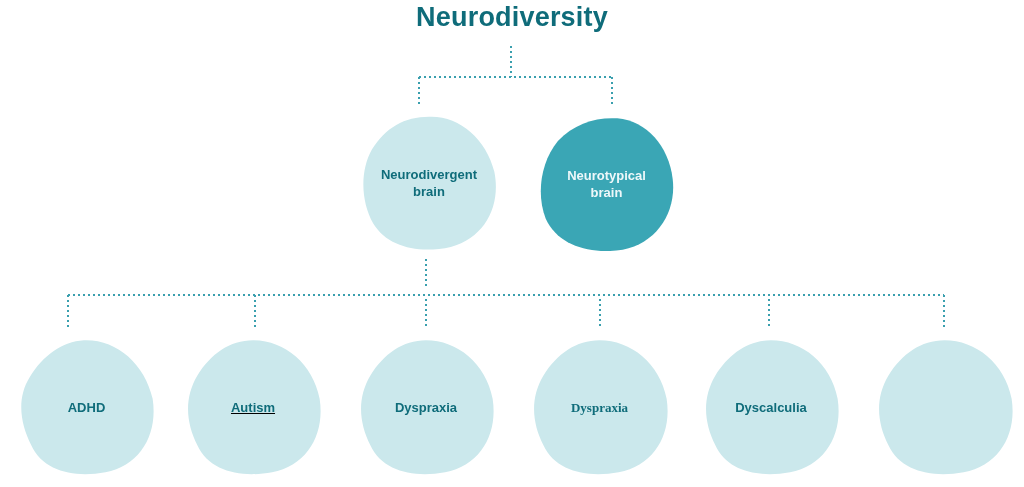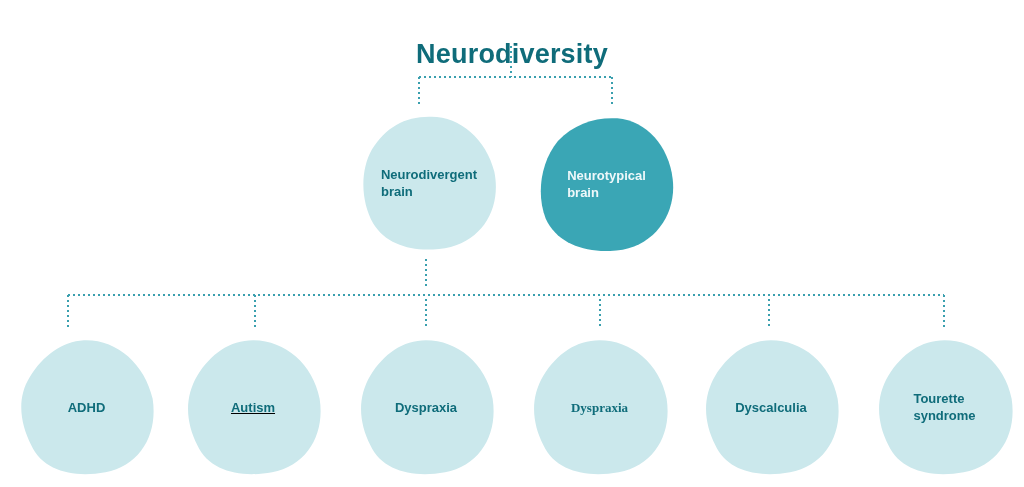--- a/index.html
+++ b/index.html
@@ -1,24 +1,24 @@
 <!DOCTYPE html>
 <html><head>
   <meta charset="utf-8">
   <style>
     html, body { margin: 0; padding: 0; background: #ffffff; }
     body { width: 1024px; height: 487px; position: relative; overflow: hidden;
            font-family: "Liberation Sans", "DejaVu Sans", sans-serif; }
     .title { position: absolute; left: 0; width: 1024px; top: 2px; text-align: center;
-             font-size: 27px; font-weight: bold; color: #0f6c7a; letter-spacing: 0.2px; margin-top: 37px; }
+             font-size: 27px; font-weight: bold; color: #0f6c7a; letter-spacing: 0.2px; }
     svg.connectors { position: absolute; left: 0; top: 0; width: 1024px; height: 487px; }
     .conn { stroke: #3a9fae; stroke-width: 2; stroke-dasharray: 2 3; fill: none; }
     .node { position: absolute; display: flex; align-items: center; justify-content: center; }
     .node svg { position: absolute; left: 0; top: 0; width: 100%; height: 100%; }
-    .node .label { position: relative; text-align: left; font-weight: bold; font-size: 13px;
+    .node .label { position: relative; text-align: center; font-weight: bold; font-size: 13px;
                    line-height: 17px; color: #0f6c7a; white-space: pre-line; }
     .node.dark .label { color: #eef8fa; }
     .blob-light { fill: #cbe8ec; }
     .blob-dark { fill: #3aa6b5; }
   </style>
 </head>
 <body>
 
 <div class="title">Neurodiversity</div>
 
@@ -87,15 +87,13 @@
   <svg viewBox="0 0 100 100" preserveAspectRatio="none">
     <path class="blob-light" d="M50 1 C73 1 94 18 99 44 C103 70 90 93 64 98 C42 102 18 98 9 78 C1 62 -1 44 9 27 C19 11 33 1 50 1 Z"></path>
   </svg>
   <span class="label">Dyscalculia</span>
 </div>
 
 <div class="node" style="left:876px; top:339px; width:137px; height:136px;">
   <svg viewBox="0 0 100 100" preserveAspectRatio="none">
     <path class="blob-light" d="M50 1 C73 1 94 18 99 44 C103 70 90 93 64 98 C42 102 18 98 9 78 C1 62 -1 44 9 27 C19 11 33 1 50 1 Z"></path>
   </svg>
-  <span class="label">Tourette
-syndrome</span>
 </div>
 
 </body></html>

